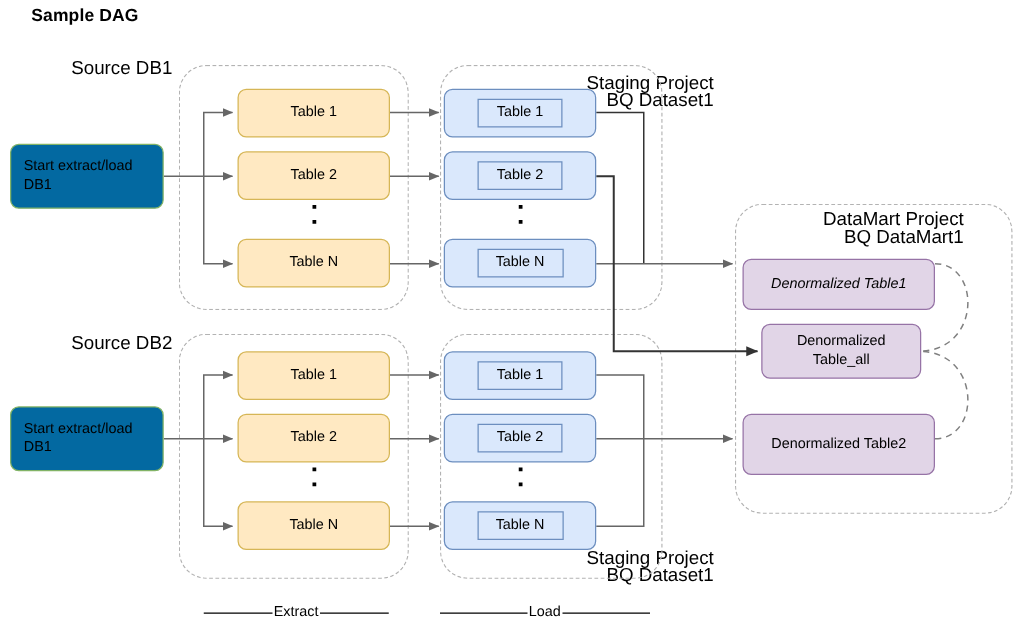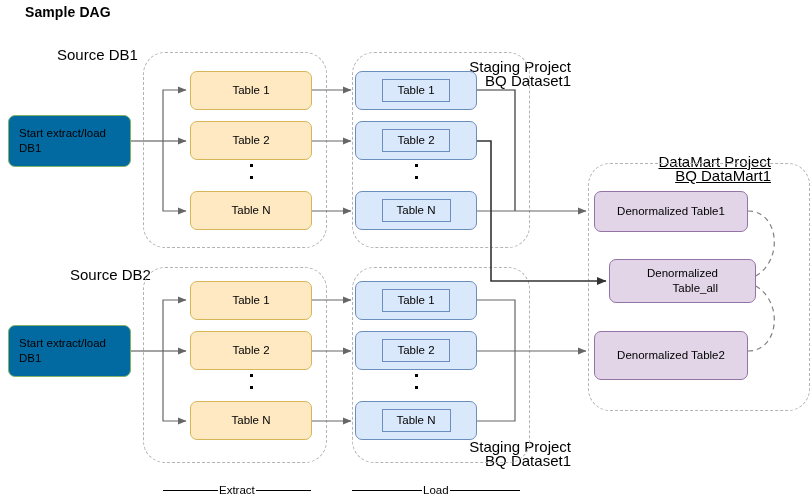--- a/index.html
+++ b/index.html
@@ -32,21 +32,21 @@
     border-radius:22px;
     box-sizing:border-box;
     background:transparent;
   }
 
   
   .node{
     position:absolute;box-sizing:border-box;
     border-radius:7px;
     display:flex;align-items:center;justify-content:center;
-    font-size:11.5px;line-height:15px;text-align:right;
+    font-size:11.5px;line-height:15px;text-align:center;
   }
   .node.green{background:#0369a1;border:1.3px solid #82b366;}
   .node.yellow{background:#ffe9c2;border:1.3px solid #d6b656;}
   .node.blue{background:#dae8fc;border:1.3px solid #6c8ebf;}
   .node.purple{background:#e1d5e7;border:1.3px solid #9673a6;}
   .node.green{justify-content:flex-start;padding-left:10px;text-align:left;}
   .node .txt{display:block;}
 
   
   .inner-rect{
@@ -73,27 +73,27 @@
   .phase .name{font-size:11.5px;padding:0 1px;white-space:nowrap;}
 </style>
 </head>
 <body>
 
 <div id="stage">
 
   <div class="title">Sample DAG</div>
 
   <div class="lbl" style="left:57px;top:48px;">Source DB1</div>
-  <div class="lbl" style="left:70px;top:268px;">Source DB2</div>
+  <div class="lbl" style="left:57px;top:268px;">Source DB2</div>
 
   <div class="lbl right" style="left: 411px; top: 60px; width: 160px; white-space: pre-line;">Staging Project
 BQ Dataset1</div>
   <div class="lbl right" style="left: 411px; top: 440px; width: 160px; white-space: pre-line;">Staging Project
 BQ Dataset1</div>
-  <div class="lbl right" style="left: 631px; top: 155px; width: 140px; white-space: pre-line; text-decoration: underline;">DataMart Project
+  <div class="lbl right" style="left: 631px; top: 169px; width: 140px; white-space: pre-line;">DataMart Project
 BQ DataMart1</div>
 
   <div class="group" style="left:143px;top:52px;width:184px;height:196px;"></div>
   <div class="group" style="left:352px;top:52px;width:178px;height:196px;"></div>
 
   <div class="group" style="left:143px;top:267px;width:184px;height:196px;"></div>
   <div class="group" style="left:352px;top:267px;width:178px;height:196px;"></div>
 
   <div class="group" style="left:588px;top:163px;width:222px;height:248px;"></div>
 
@@ -210,24 +210,24 @@
     <span class="inner-rect">Table 2</span>
   </div>
   <div class="node blue" style="left:355px;top:401px;width:122px;height:39px;">
     <span class="inner-rect">Table N</span>
   </div>
   <div class="dots" style="left:411px;top:374px;">
     <i></i>
       <i></i>
   </div>
 
-  <div class="node purple" style="left:594px;top:191px;width:154px;height:41px;">
+  <div class="node purple" style="left:594px;top:207px;width:154px;height:41px;font-style:italic;">
     <span class="txt">Denormalized Table1</span>
   </div>
-  <div class="node purple" style="left:609px;top:259px;width:147px;height:44px;">
+  <div class="node purple" style="left:609px;top:259px;width:128px;height:44px;">
     <span class="txt" style="white-space: pre-line;">Denormalized
 Table_all</span>
   </div>
   <div class="node purple" style="left:594px;top:331px;width:154px;height:49px;">
     <span class="txt">Denormalized Table2</span>
   </div>
 
   <div class="phase" style="left:163px;top:483px;">
     <span class="rule" style="width:55px;"></span>
     <span class="name">Extract</span>

